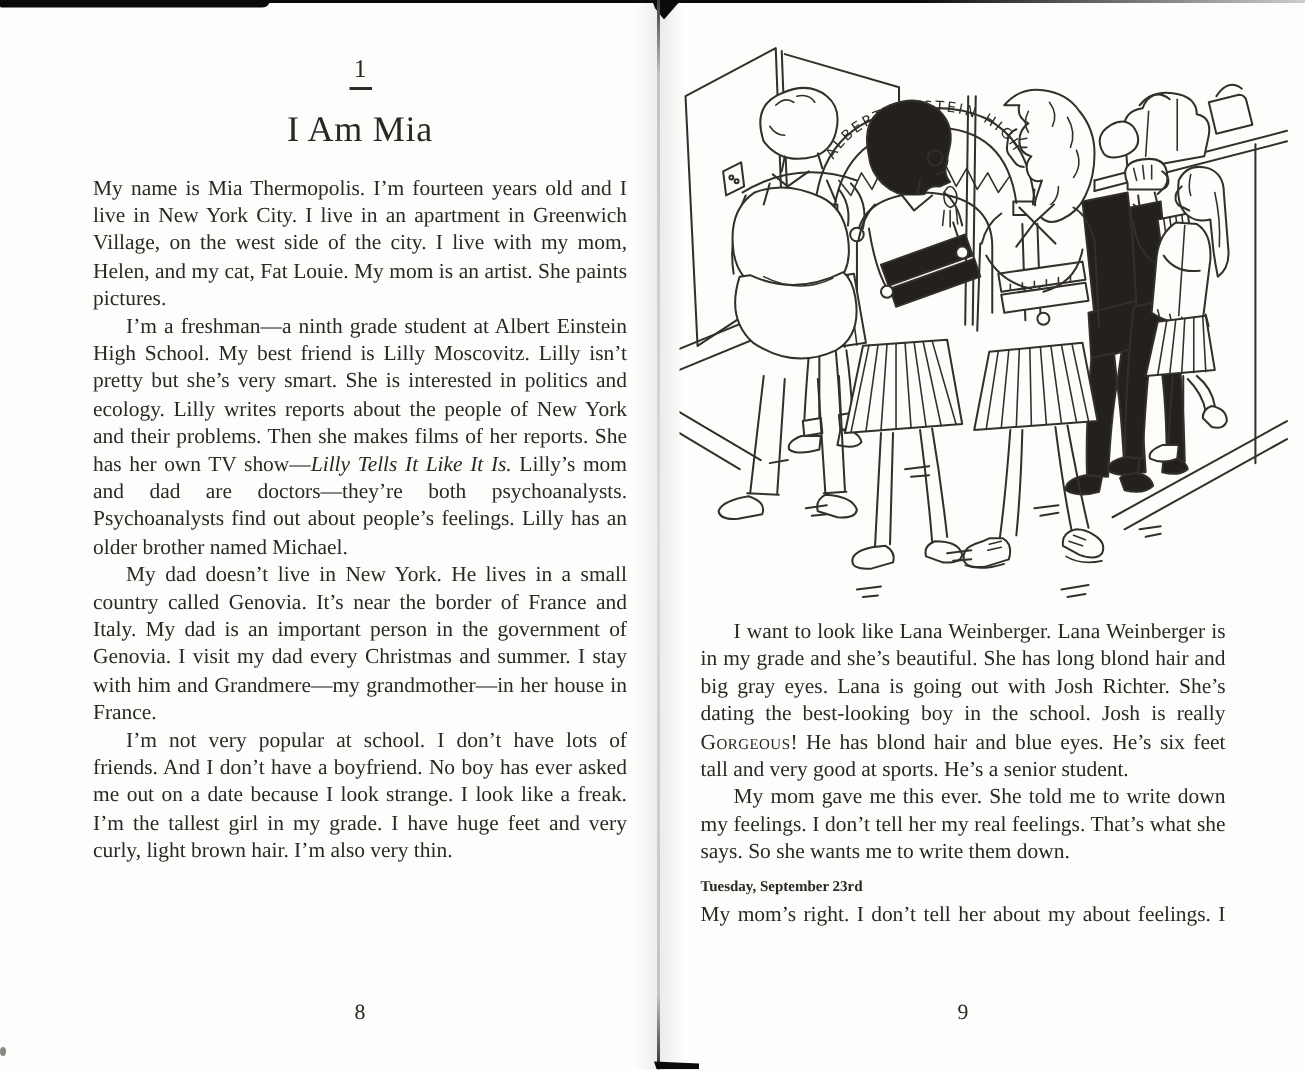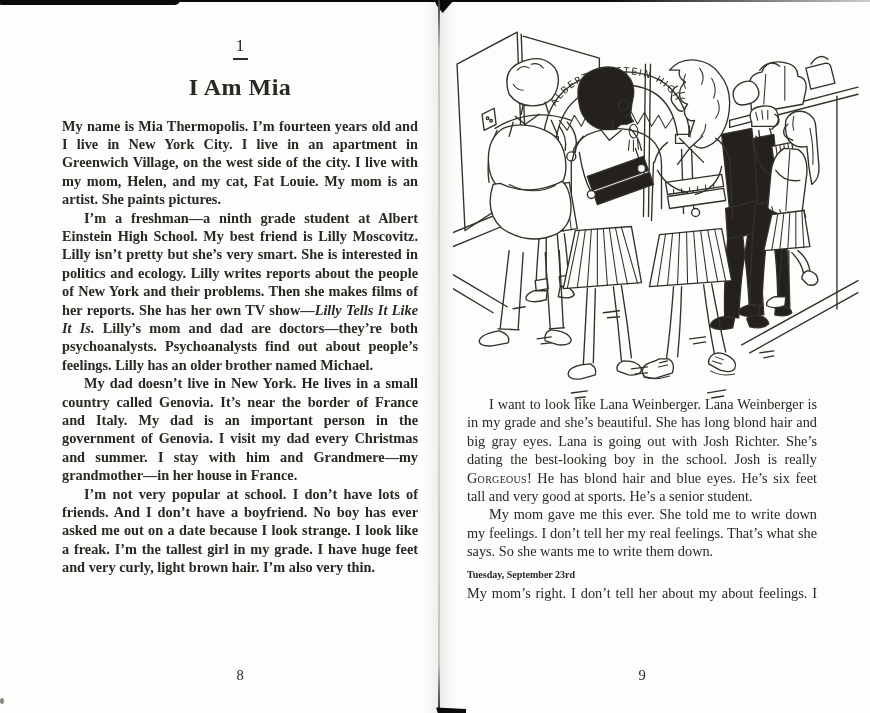--- a/index.html
+++ b/index.html
@@ -23,25 +23,25 @@
     background:linear-gradient(90deg,rgba(0,0,0,.07),rgba(0,0,0,0));}
   .spine-bottom{position:absolute;left:436px;top:704px;width:30px;height:9px;background:#0b0b0b;
     clip-path:polygon(0 40%,100% 55%,100% 100%,6% 100%);}
   .corner-speck{position:absolute;left:0;top:698px;width:4px;height:6px;background:#8a8782;border-radius:50%;}
   
   .page{position:absolute;top:0;height:100%;}
   .page-left{left:62px;width:356px;}
   .page-right{left:443px;width:427px;}
   .chapter-number{margin-top:36px;text-align:center;font-size:17px;line-height:20px;}
   .chapter-rule{width:15px;height:1.5px;background:#2e2b28;margin:2px auto 0;}
-  .chapter-title{margin:13px 0 0;text-align:center;font-size:24px;font-weight:700;letter-spacing:.5px;line-height:28px;}
-  .body-text{margin-top:16px;font-size:14.3px;line-height:18.4px;text-align:justify;font-weight:bold;}
+  .chapter-title{margin:13px 0 0;text-align:center;font-size:24px;font-weight:400;letter-spacing:.5px;line-height:28px;}
+  .body-text{margin-top:16px;font-size:14.3px;line-height:18.4px;text-align:justify;}
   .body-text p{margin:0;text-indent:22px;}
   .body-text p.noindent{text-indent:0;}
-  .right-col{position:absolute;left:24px;top:395px;width:350px;font-size:14.3px;line-height:18.4px;text-align:justify;}
+  .right-col{position:absolute;left:24px;top:412px;width:350px;font-size:14.3px;line-height:18.4px;text-align:justify;}
   .right-col p{margin:0;text-indent:22px;}
   .italic{font-style:italic;}
   .smallcaps{font-variant:small-caps;letter-spacing:.3px;}
   .diary-heading{margin-top:5px;font-weight:700;font-size:10px;line-height:18.4px;}
   .diary-line{margin:0;text-indent:0 !important;text-align:justify;text-align-last:justify;}
   .page-number{position:absolute;top:667px;left:0;width:100%;text-align:center;font-size:14.5px;}
   .page-right .page-number{left:24px;width:350px;}
   
   .illus{position:absolute;left:10px;top:8px;}
   .illus *{vector-effect:non-scaling-stroke;}

